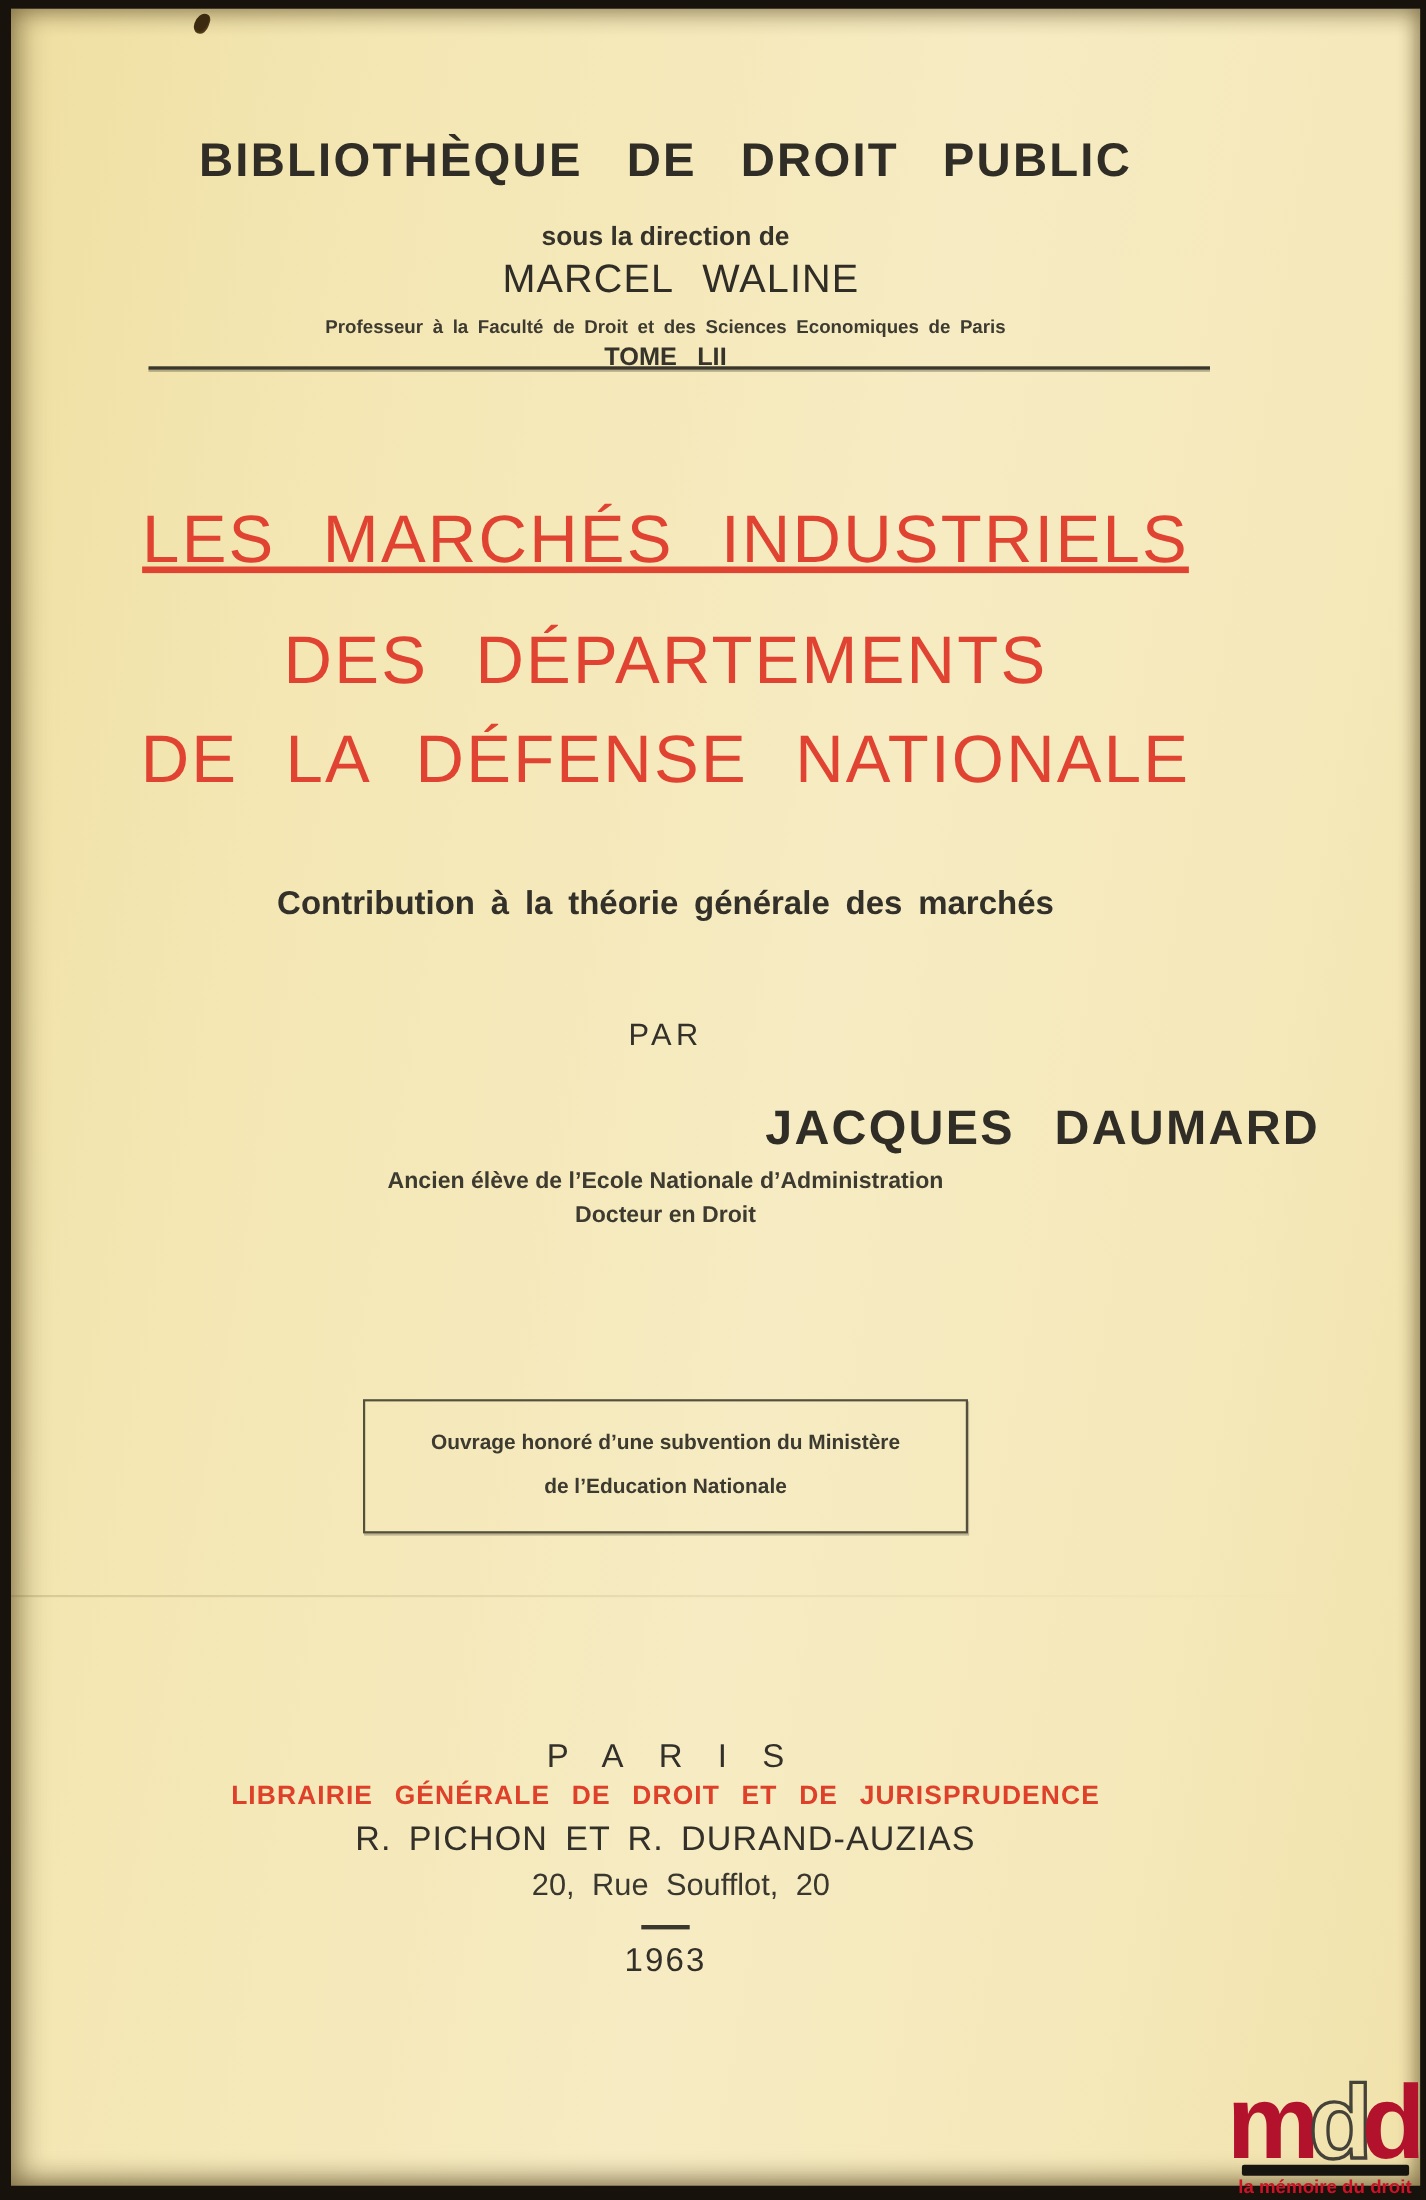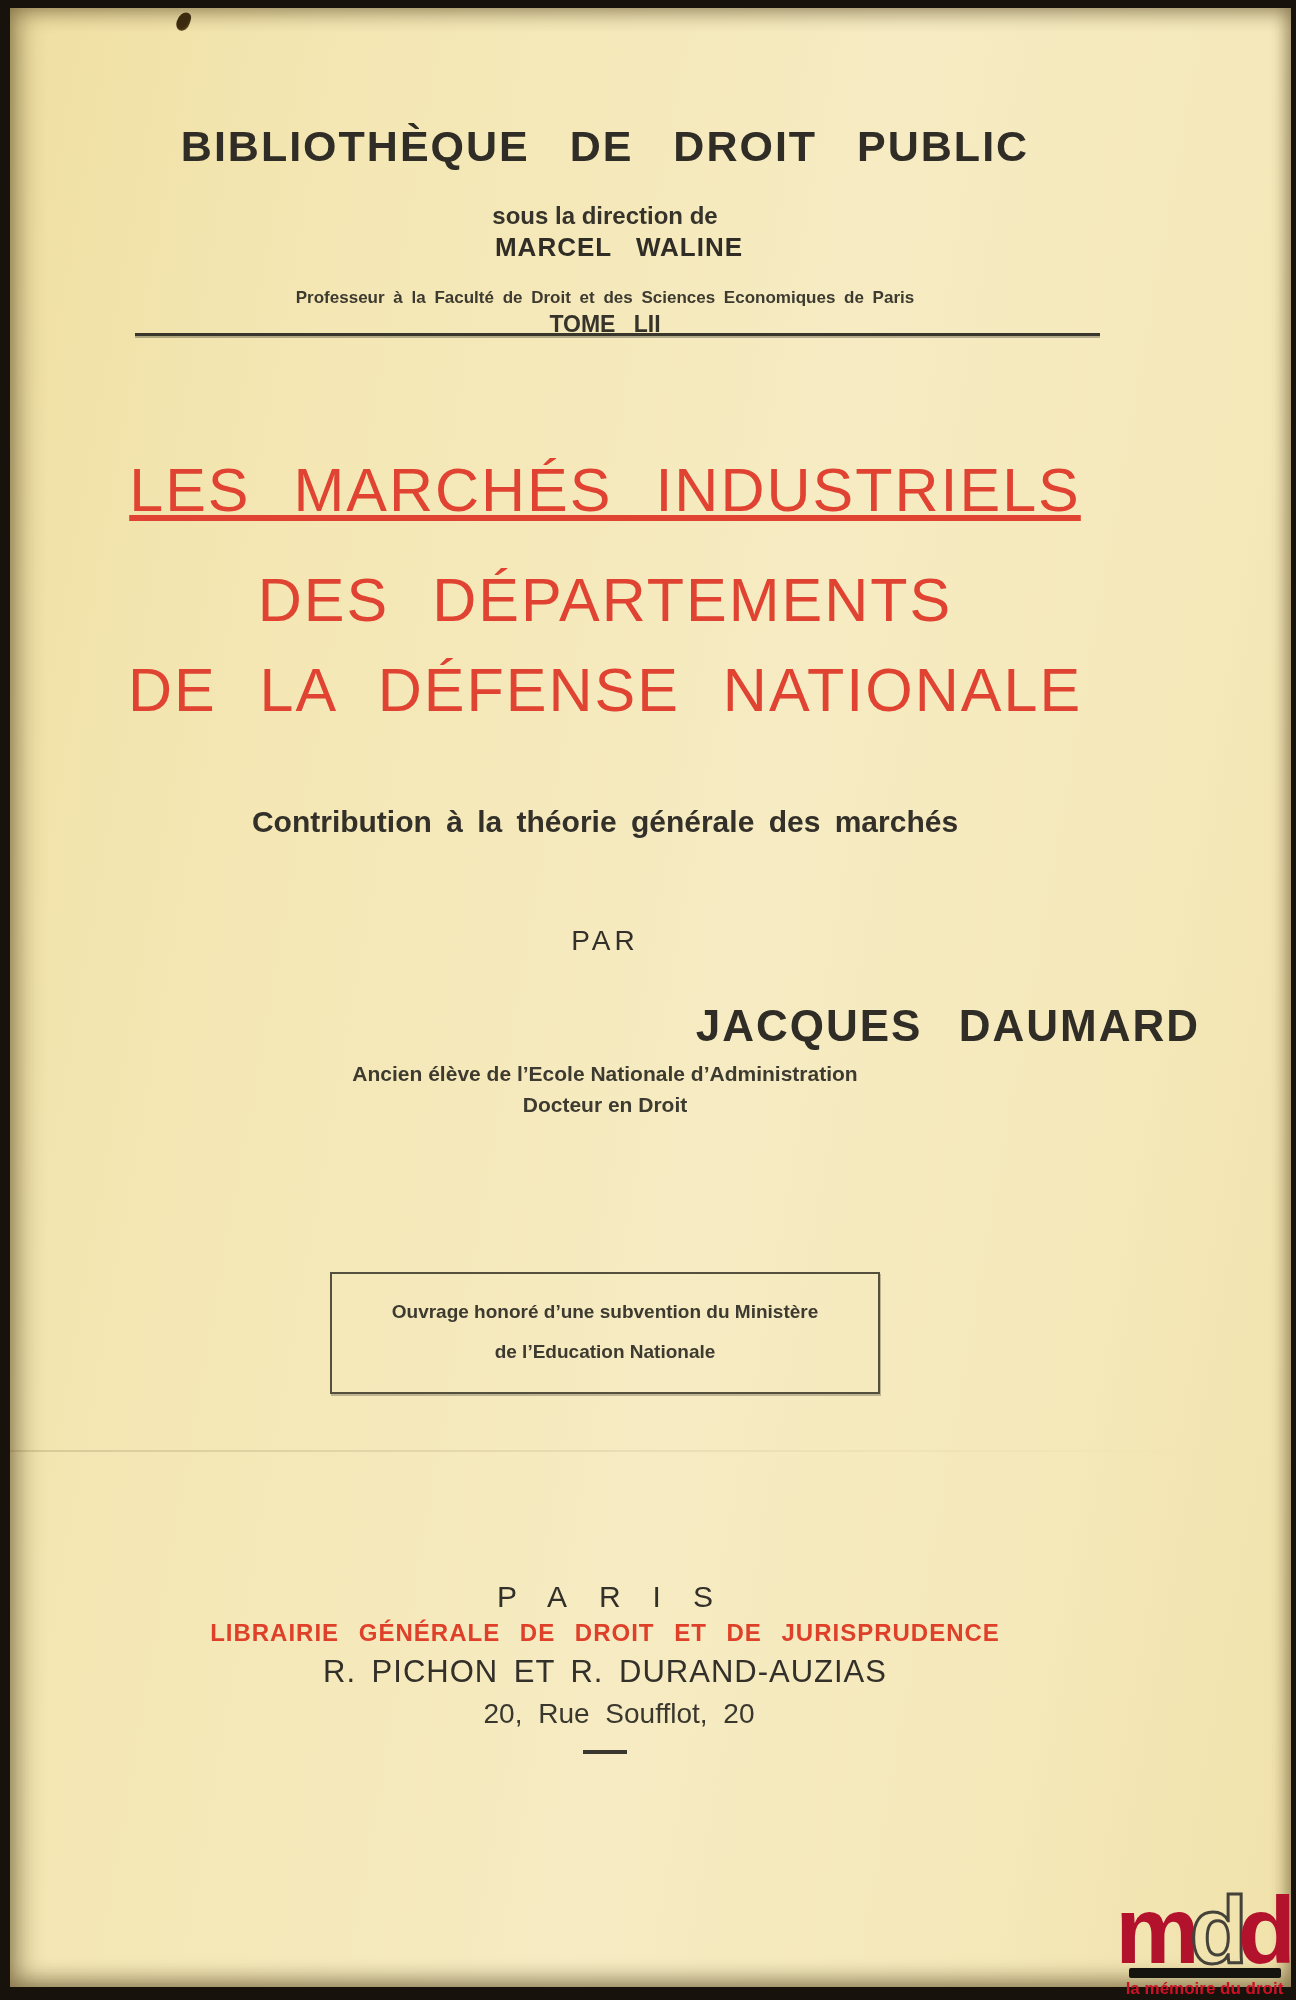--- a/index.html
+++ b/index.html
@@ -27,21 +27,21 @@
 
   .ink-blob {
     position:absolute; left:167px; top:4px; width:13px; height:19px;
     background:radial-gradient(ellipse at 40% 35%, #3c2a10 55%, #6b5324 85%, transparent 100%);
     border-radius:65% 35% 55% 45%;
     transform:rotate(18deg);
   }
 
   .series-title { top:114px; font-size:43px; font-weight:700; letter-spacing:2px; word-spacing:26px; color:#2f2d26; }
   .direction    { top:194px; font-size:24px; font-weight:700; color:#36332b; }
-  .director     { top:224px; font-size:26px; font-weight:700; letter-spacing:1px; word-spacing:16px; color:#2f2d26;padding-left:28px; }
+  .director     { top:224px; font-size:36px; font-weight:400; letter-spacing:1px; word-spacing:16px; color:#2f2d26;padding-left:28px; }
   .director-title { top:280px; font-size:17px; font-weight:700; word-spacing:4px; color:#3d3a30; }
   .tome         { top:303px; font-size:23px; font-weight:700; word-spacing:12px; color:#36332b; }
   .rule {
     position:absolute; left:125px; top:325px; width:965px; height:3px;
     background:#39362c;
     box-shadow:0 2px 0 rgba(57,54,44,.35);
   }
 
   .main-title { font-size:61px; font-weight:400; letter-spacing:2px; word-spacing:24px; color:#e04331; }
   .mt1 { top:447px;text-decoration:underline; }
@@ -125,20 +125,21 @@
       <div class="grant-line g2">de l’Education Nationale</div>
     </div>
 
     <div class="crease"></div>
 
     <div class="line city">PARIS</div>
     <div class="line publisher">LIBRAIRIE GÉNÉRALE DE DROIT ET DE JURISPRUDENCE</div>
     <div class="line pub-names">R. PICHON ET R. DURAND-AUZIAS</div>
     <div class="line address">20, Rue Soufflot, 20</div>
     <div class="dash"></div>
+    <div class="line year">1963</div>
 
   </div>
 </div>
 
 <div class="watermark">
   <div class="wm-text">
     <span class="wm-solid">m</span>
     <span class="wm-hollow">d</span>
     <span class="wm-solid">d</span>
   </div>

